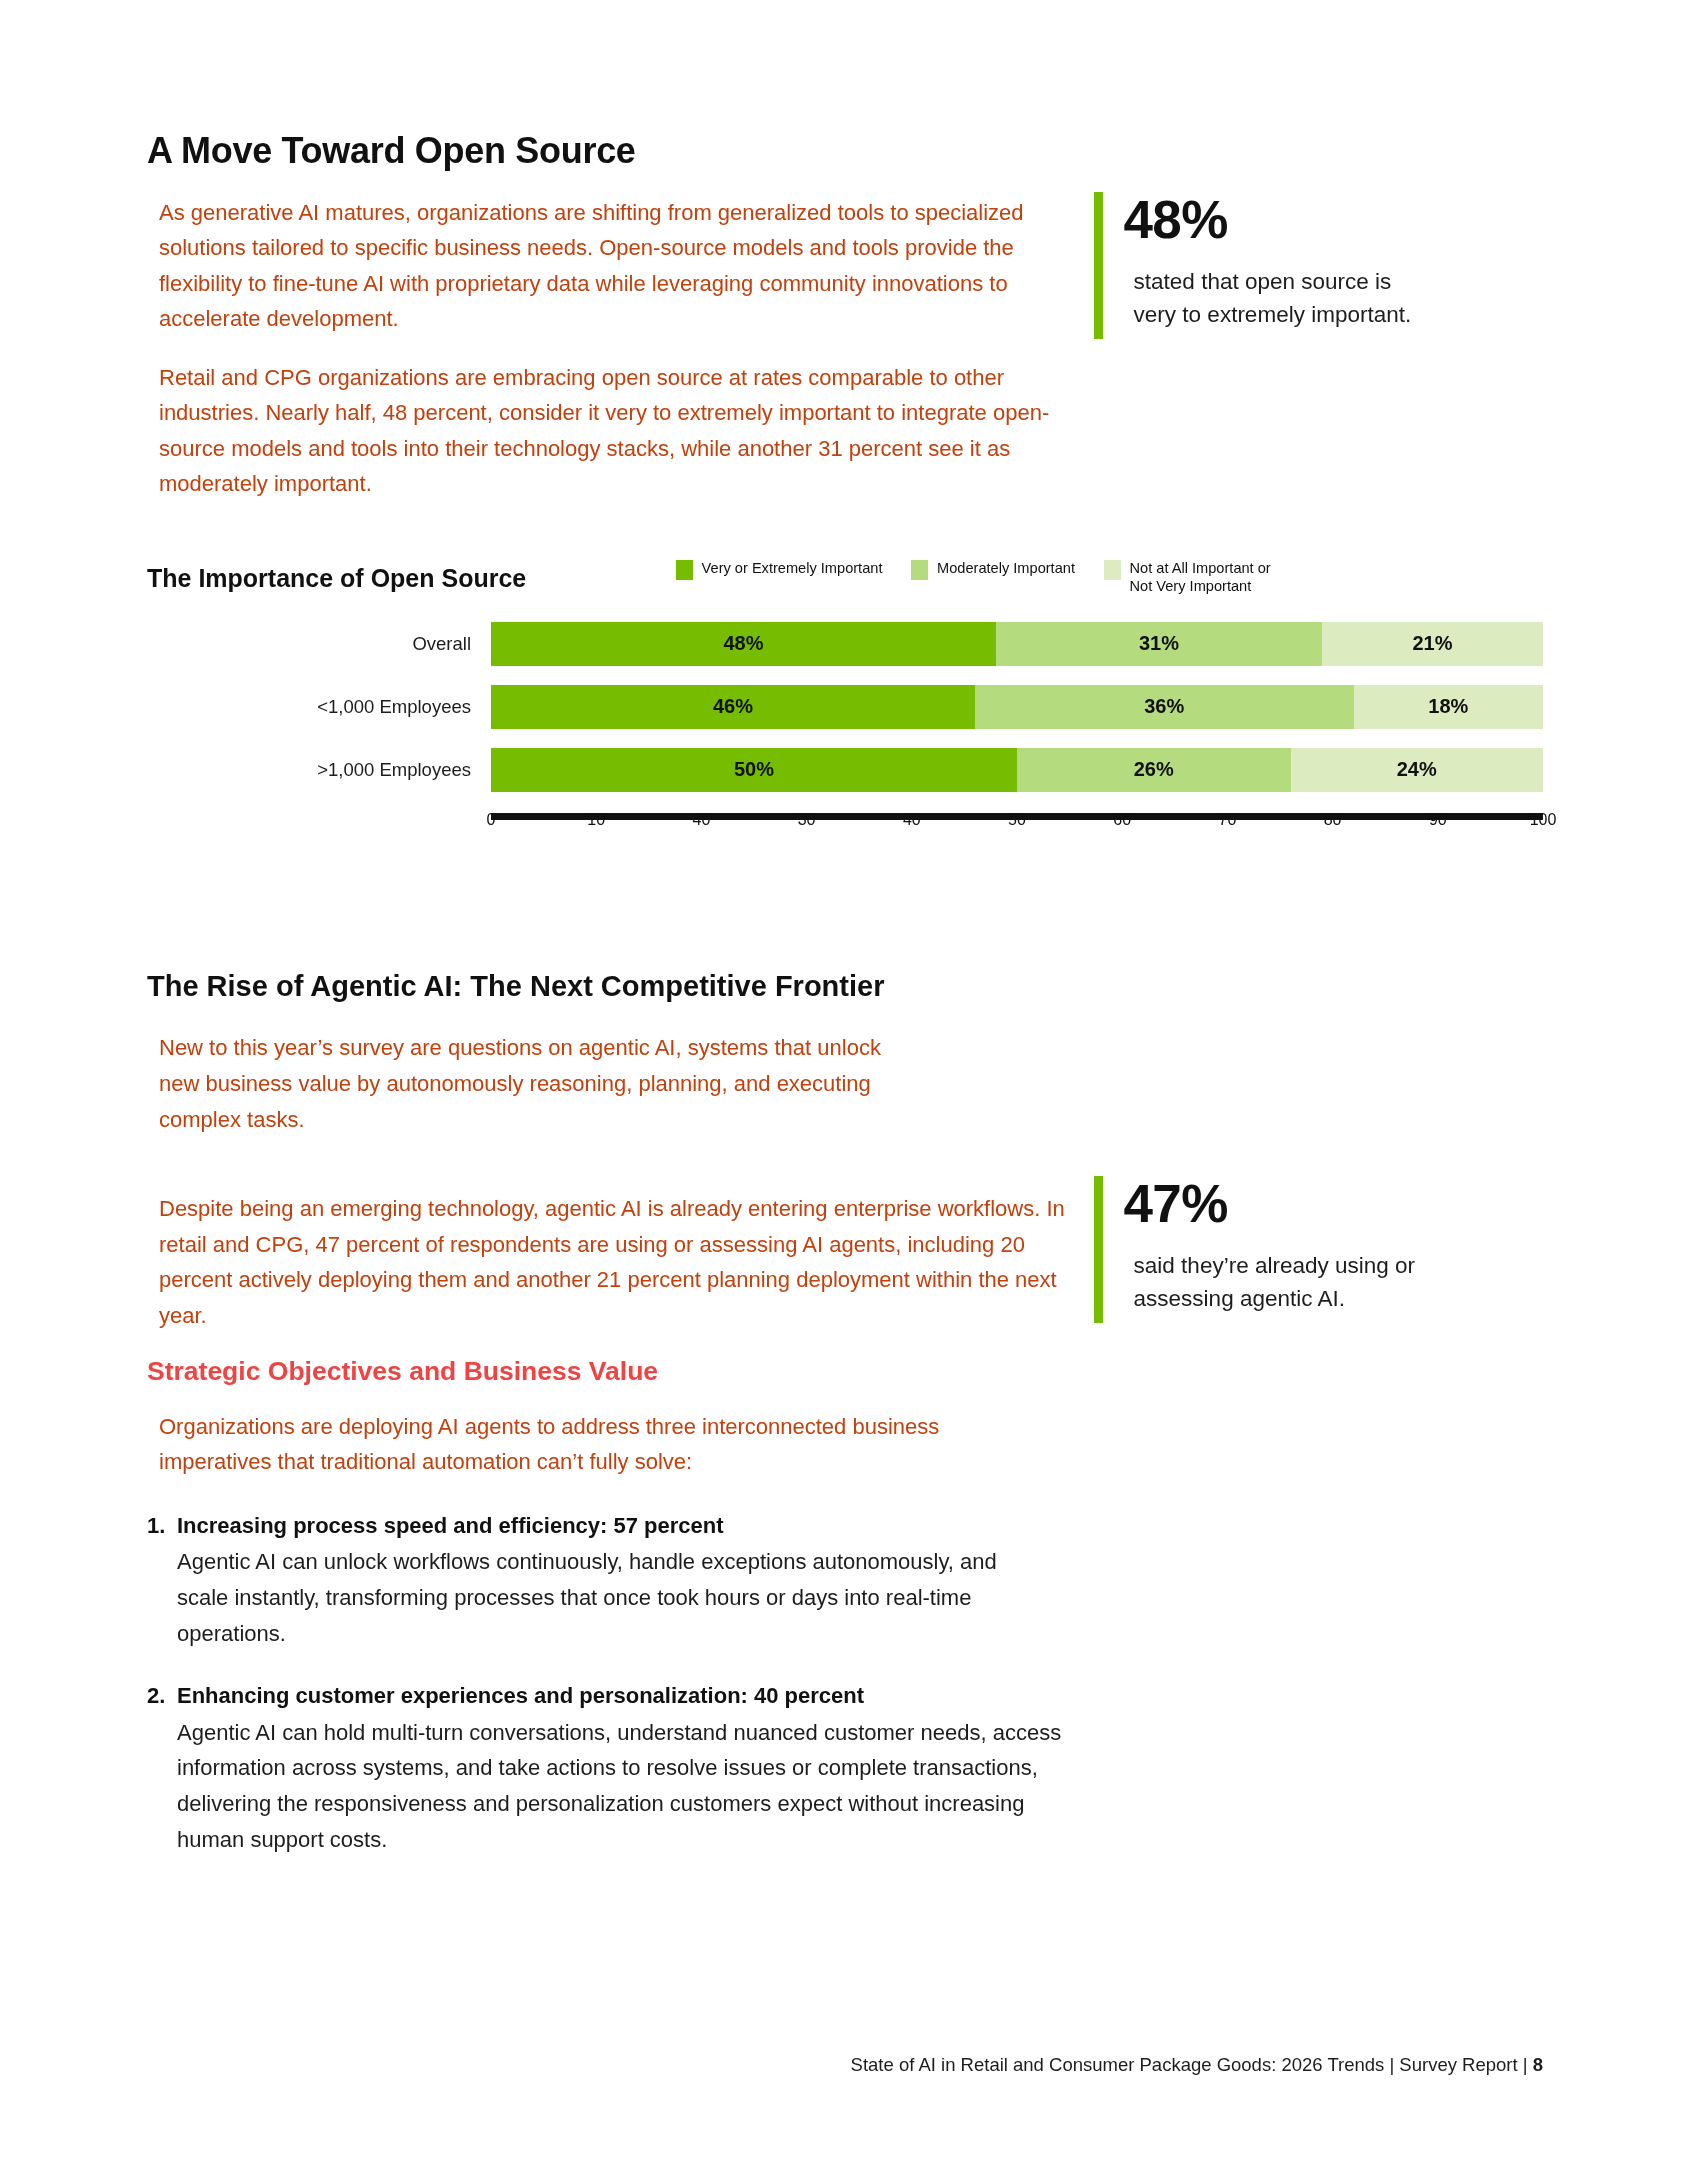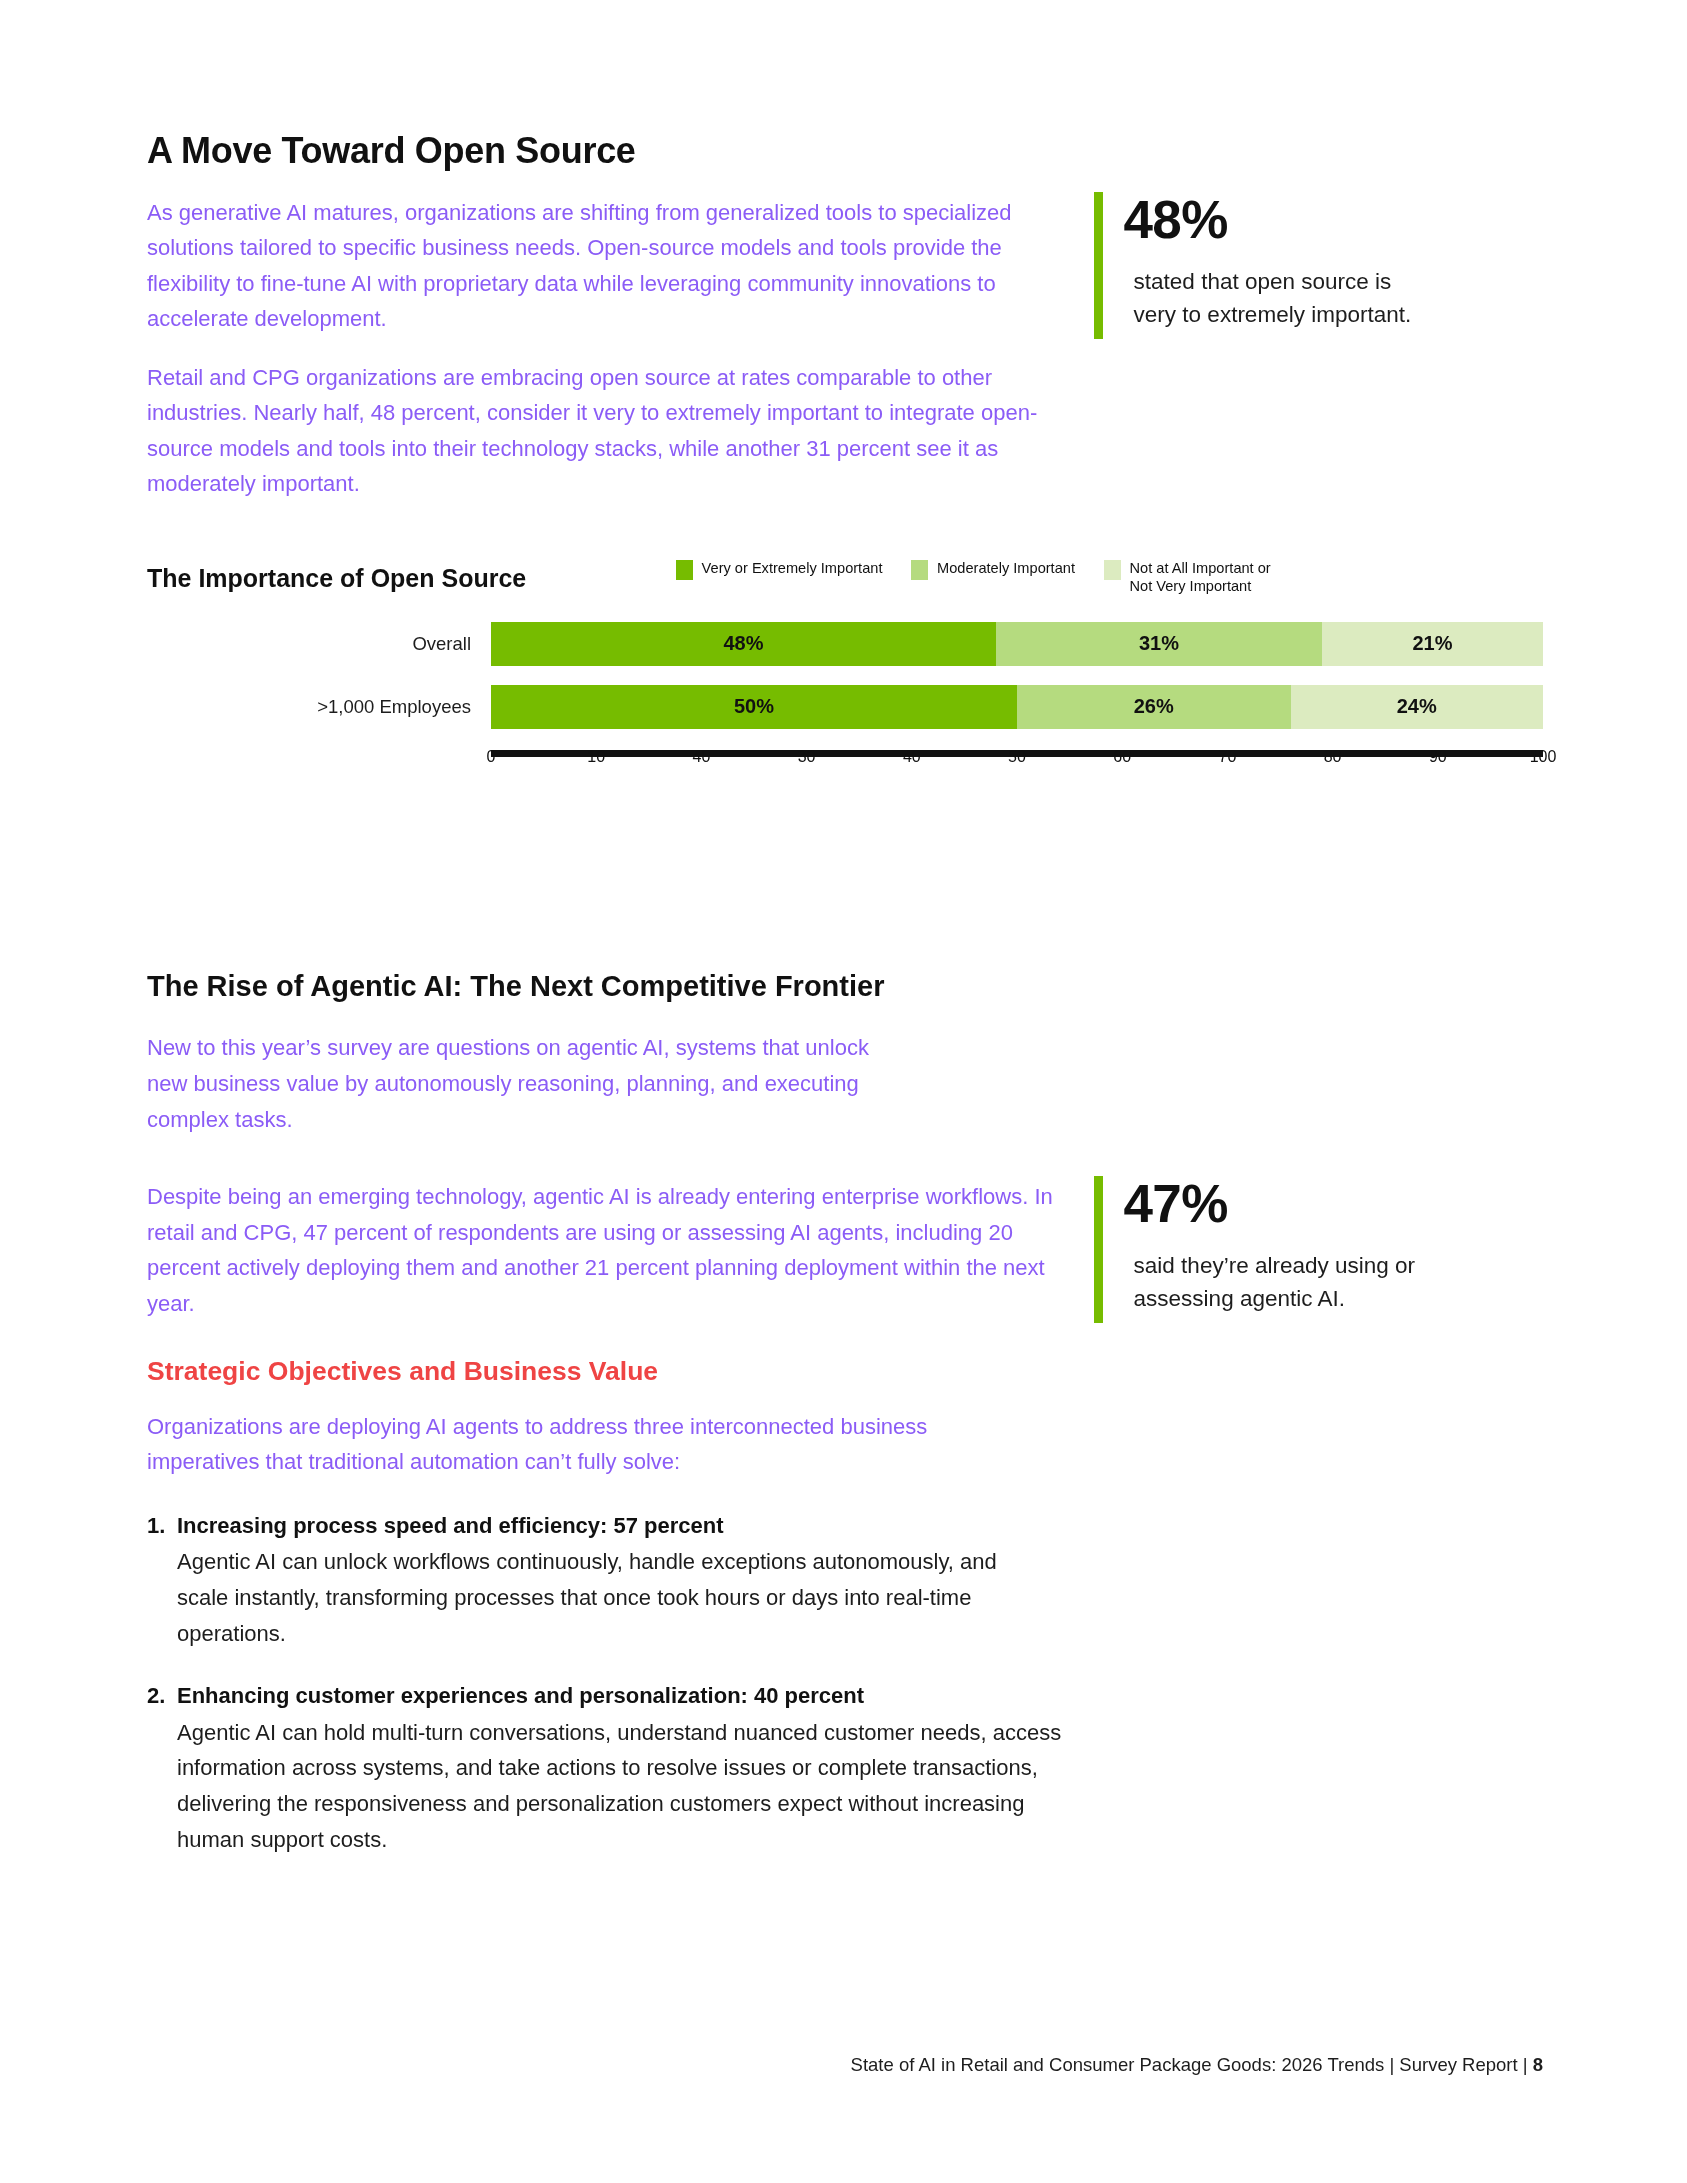--- a/index.html
+++ b/index.html
@@ -37,22 +37,22 @@
   .h3 {
     font-size: 26.5px;
     font-weight: bold;
     color: #ef4444;
     line-height: 1.2;
     margin: 0;
   }
   .body-text {
     font-size: 22px;
     line-height: 1.62;
-    color: #8b5cf6;
-    margin: 0;
+    color: #c2410c;
+    margin: 12px;
   }
 
   
   .left-col {
     position: absolute;
     left: 147px;
     top: 130px;
     width: 926px;
   }
   .para { margin-top: 22.5px; }
@@ -273,20 +273,28 @@
 
       <div class="bar-row">
         <div class="bar-label">Overall</div>
         <div class="bar-track">
           <div class="seg" style="flex: 0 0 48%; background: rgb(118, 188, 0);">48%</div>
           <div class="seg" style="flex: 0 0 31%; background: rgb(181, 219, 127);">31%</div>
           <div class="seg" style="flex: 0 0 21%; background: rgb(220, 235, 192);">21%</div>
         </div>
       </div>
 
+      <div class="bar-row">
+        <div class="bar-label">&lt;1,000 Employees</div>
+        <div class="bar-track">
+          <div class="seg" style="flex: 0 0 46%; background: rgb(118, 188, 0);">46%</div>
+          <div class="seg" style="flex: 0 0 36%; background: rgb(181, 219, 127);">36%</div>
+          <div class="seg" style="flex: 0 0 18%; background: rgb(220, 235, 192);">18%</div>
+        </div>
+      </div>
 
       <div class="bar-row">
         <div class="bar-label">&gt;1,000 Employees</div>
         <div class="bar-track">
           <div class="seg" style="flex: 0 0 50%; background: rgb(118, 188, 0);">50%</div>
           <div class="seg" style="flex: 0 0 26%; background: rgb(181, 219, 127);">26%</div>
           <div class="seg" style="flex: 0 0 24%; background: rgb(220, 235, 192);">24%</div>
         </div>
       </div>
 

